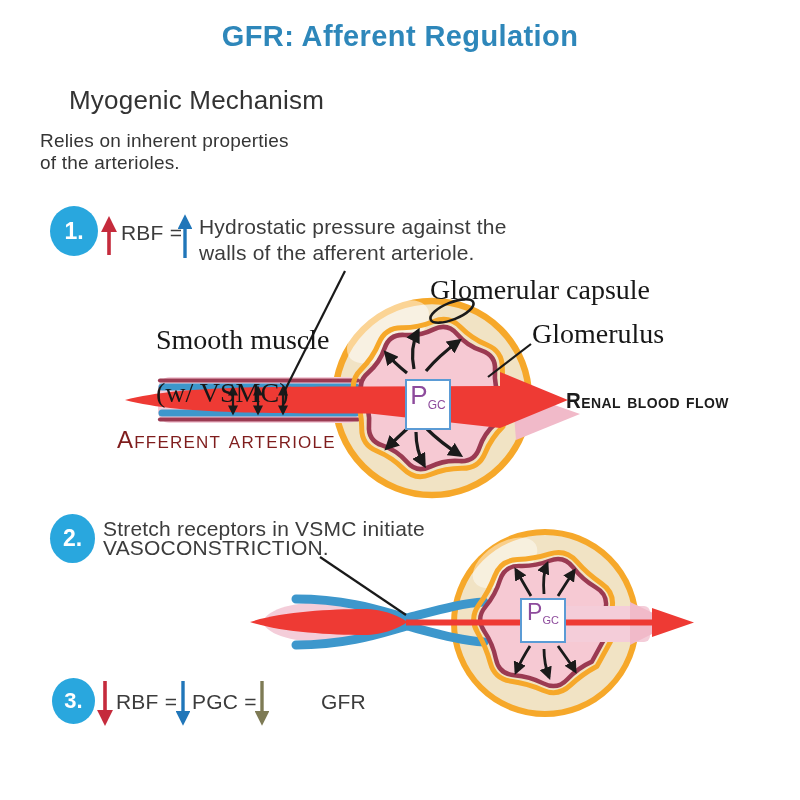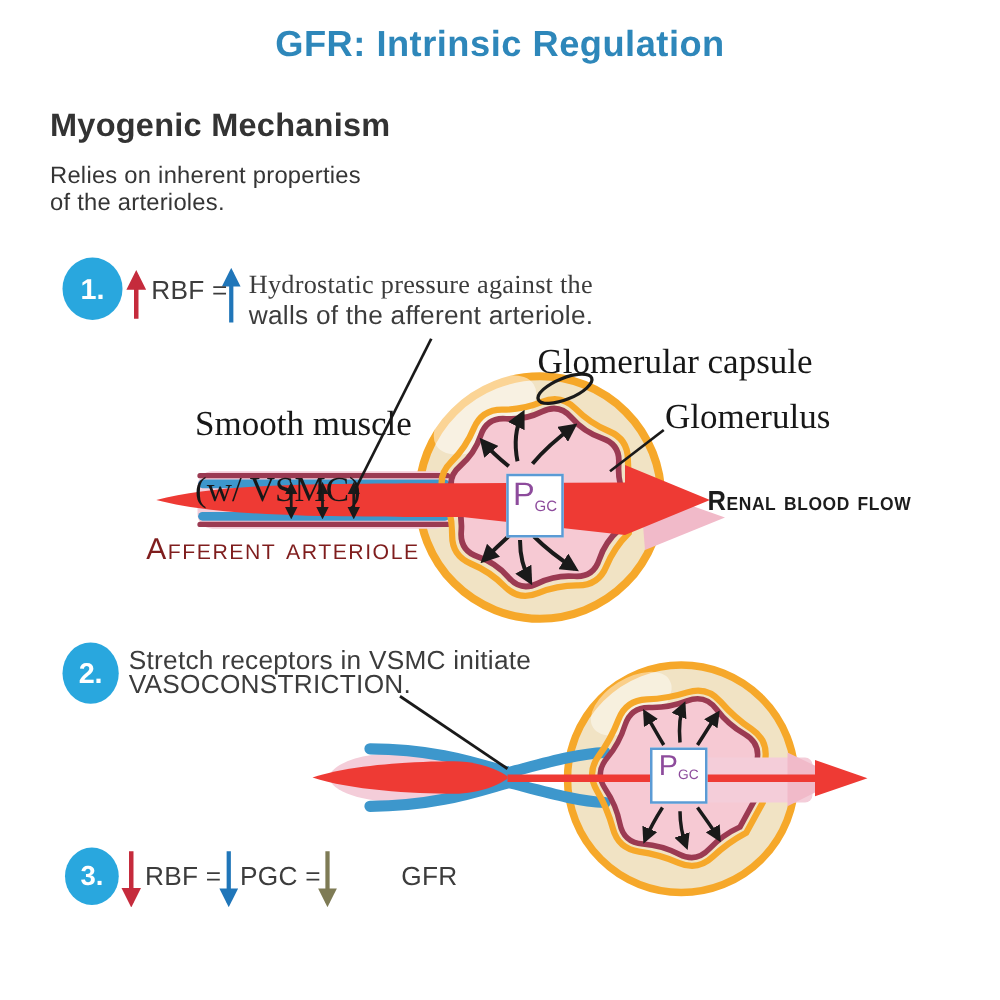--- a/index.html
+++ b/index.html
@@ -2,21 +2,21 @@
 <html style="--title-blue: #2e87ba; --badge-blue: #29a7de; --crimson: #c52b3c; --arrow-blue: #2076b9; --olive: #7e7b55; --flow-red: #ee3a34; --vessel-blue: #3d97cc; --maroon: #9b3a52; --capsule-orange: #f6a82a; --capsule-cream: #f1e3c4; --glom-pink: #f6c9d3; --vessel-pink: #f4cdd9; --pink-shadow: #f1bac9; --pgc-purple: #8d4b9c; --pgc-border: #5b9bd5; --ink: #1a1a1a;"><head>
 <meta charset="utf-8">
 <style>
   html,body{margin:0;padding:0;background:#fff;}
   .canvas{position:relative;width:800px;height:800px;background:#ffffff;overflow:hidden;
           font-family:"Liberation Sans",sans-serif;}
   .abs{position:absolute;}
   svg.layer{position:absolute;left:0;top:0;width:800px;height:800px;}
   .title{width:800px;text-align:center;font-size:29px;font-weight:bold;letter-spacing:.4px;
          color:var(--title-blue);}
-  .heading{font-size:26px;font-weight:bold;letter-spacing:.2px;color:#333;}
+  .heading{font-size:26px;font-weight:normal;letter-spacing:.2px;color:#333;margin-left:29px;}
   .sub{font-size:19px;color:#353535;letter-spacing:.2px;}
   .body-txt{font-size:21px;color:#3c3c3c;letter-spacing:.2px;}
   .badge{background:var(--badge-blue);border-radius:50%;color:#fff;font-weight:bold;
          display:flex;align-items:center;justify-content:center;font-size:23px;}
   .serif{font-family:"Liberation Serif","DejaVu Serif",serif;font-size:28px;color:#171717;}
   .afferent{font-size:24px;letter-spacing:1.2px;color:#7f1d1d;font-variant:small-caps;}
   .flowlabel{font-size:22px;font-weight:bold;color:#1c1c1c;font-variant:small-caps;
              letter-spacing:.5px;transform:scaleX(.93);transform-origin:left center;}
   .pgc-box{background:#fff;border:2.5px solid var(--pgc-border);box-sizing:border-box;
            display:flex;justify-content:center;color:var(--pgc-purple);}
@@ -122,31 +122,31 @@
       <path d="M320,557 L406,615" style="stroke:var(--ink)" stroke-width="2.2" fill="none"></path>
     </g>
 
     <g>
       <path d="M105,681 L105,722" style="stroke:var(--crimson)" stroke-width="3.6" fill="none" marker-end="url(#ah-crimson)"></path>
       <path d="M183,681 L183,722" style="stroke:var(--arrow-blue)" stroke-width="3.4" fill="none" marker-end="url(#ah-blue)"></path>
       <path d="M262,681 L262,722" style="stroke:var(--olive)" stroke-width="3.4" fill="none" marker-end="url(#ah-olive)"></path>
     </g>
   </svg>
 
-  <div class="abs title" style="top:20px;left:0;">GFR: Intrinsic Regulation</div>
+  <div class="abs title" style="top:20px;left:0;">GFR: Afferent Regulation</div>
 
   <div class="abs heading" style="left:40px;top:85px;">Myogenic Mechanism</div>
   <div class="abs sub" style="left:40px;top:152px;">of the arterioles.</div>
   <div class="abs sub" style="left:40px;top:130px;">Relies on inherent properties</div>
 
   <div class="abs badge" style="left:50px;top:206px;width:48px;height:50px;">
     <span>1.</span>
   </div>
   <div class="abs body-txt" style="left:121px;top:221px;">RBF =</div>
-  <div class="abs body-txt" style="left:199px;top:215px;font-family:Liberation Serif, serif;">Hydrostatic pressure against the</div>
+  <div class="abs body-txt" style="left:199px;top:215px;">Hydrostatic pressure against the</div>
   <div class="abs body-txt" style="left:199px;top:241px;">walls of the afferent arteriole.</div>
 
   <div class="abs serif" style="left:156px;top:324px;">Smooth muscle</div>
   <div class="abs serif" style="left:156px;top:360px;margin-top:17px;">(w/ VSMC)</div>
   <div class="abs afferent" style="left:117px;top:426px;">Afferent arteriole</div>
   <div class="abs serif" style="left:430px;top:274px;">Glomerular capsule</div>
   <div class="abs serif" style="left:532px;top:318px;">Glomerulus</div>
   <div class="abs flowlabel" style="left:566px;top:388px;">Renal blood flow</div>
 
   <div class="abs pgc-box" style="left:405px;top:379px;width:46px;height:51px;">

